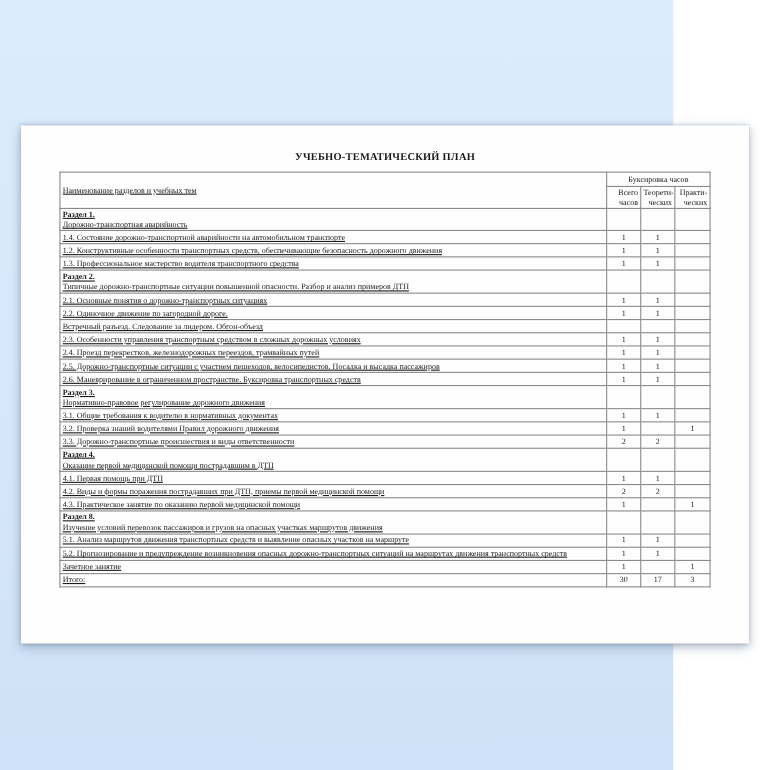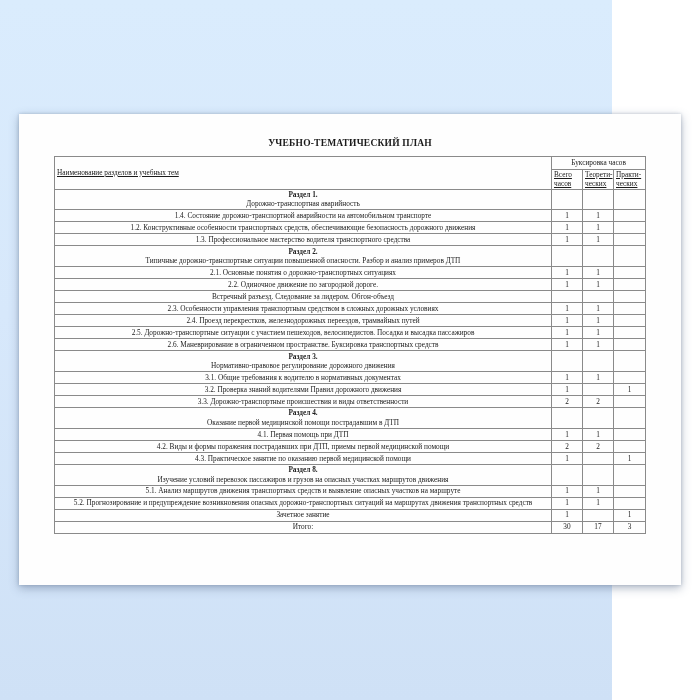--- a/index.html
+++ b/index.html
@@ -38,22 +38,22 @@
     line-height: 9.4px;
   }
   table.plan td {
     border: 1px solid #8a8a8a;
     padding: 0.5px 2px;
     vertical-align: middle;
     overflow: hidden;
   }
   td.h-name { text-align: left; text-decoration: underline; }
   td.h-group { text-align: center; height: 11px; padding: 0 1px; }
-  td.h-sub { text-align: left; padding: 1px 1px; line-height: 9px; text-decoration: underline; }
-  td.c-name { text-align: center; height: 10px; }
+  td.h-sub { text-align: right; padding: 1px 1px; line-height: 9px; }
+  td.c-name { text-align: left; height: 10px; text-decoration: underline; }
   td.c-name.sec .sec-t { font-weight: bold; }
   td.c-num { text-align: center; }
 </style>
 </head>
 <body>
 
 <div class="backdrop">
   <div class="page">
 
     <div class="doc-title">

